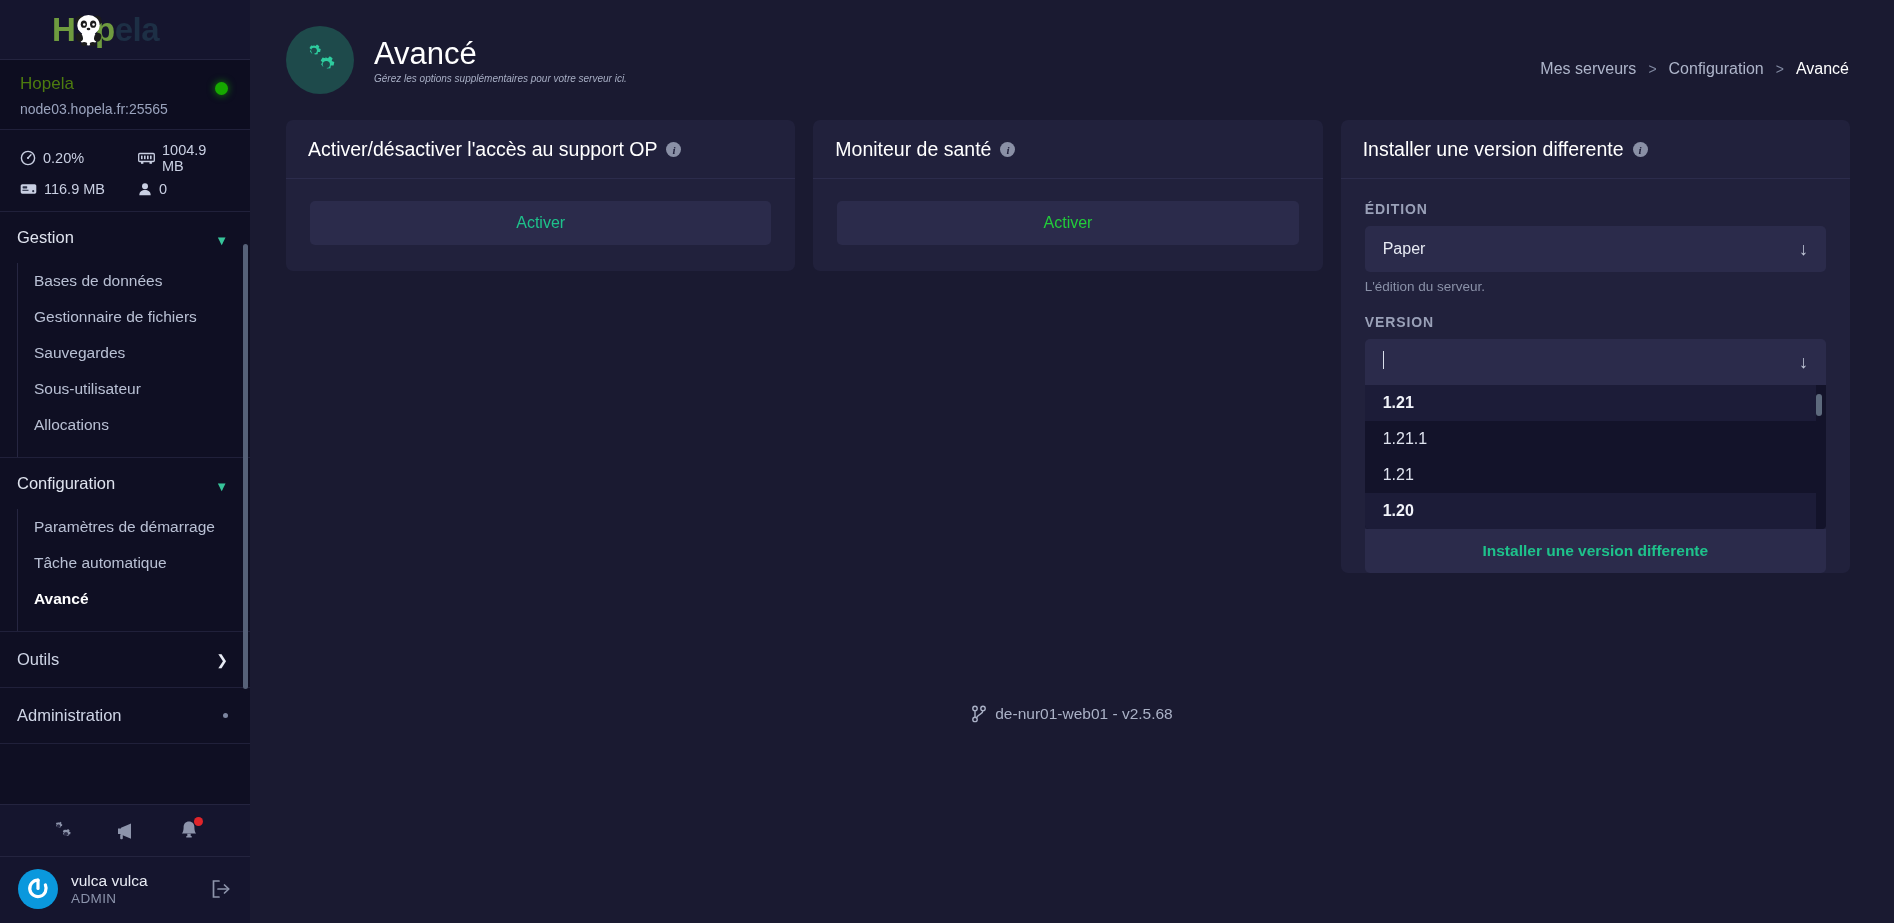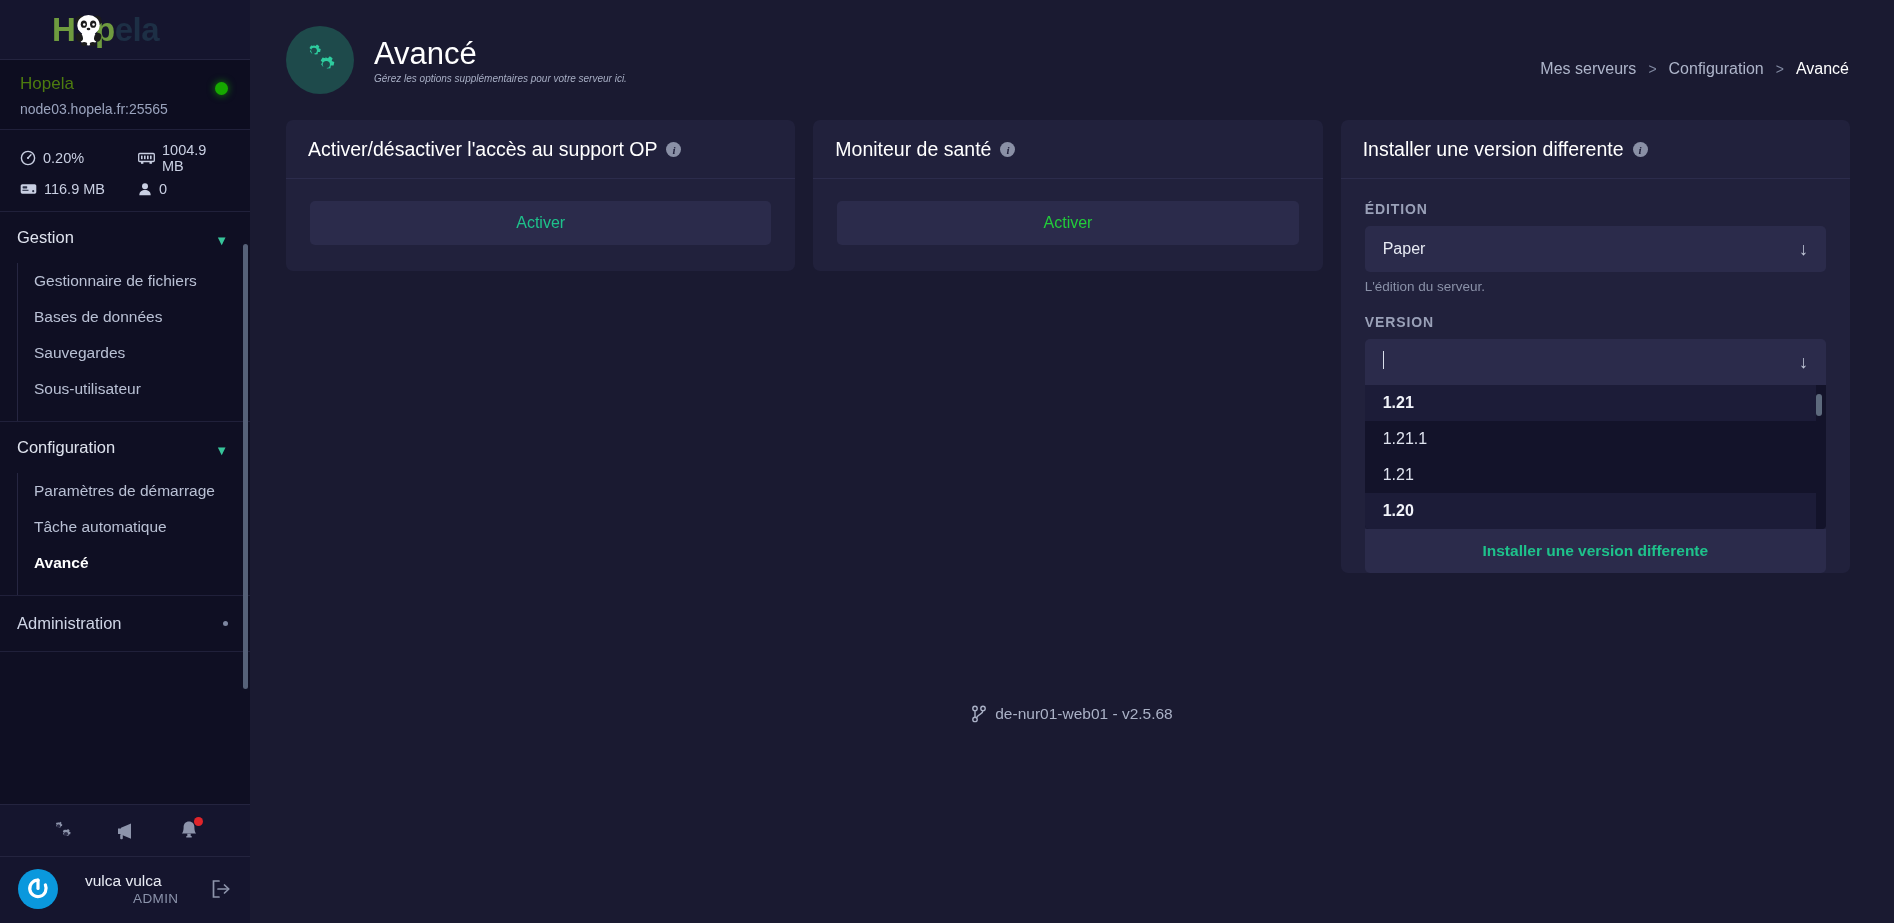--- a/index.html
+++ b/index.html
@@ -117,33 +117,33 @@
     border-bottom: 1px solid #24243f;
   }
   .icon-btn { position: relative; cursor: pointer; line-height: 0; }
   .bell-badge {
     position: absolute; right: -4px; top: -3px;
     width: 9px; height: 9px; border-radius: 50%; background: #e0242a;
   }
 
   .user-row {
     flex: 0 0 auto;
-    display: flex; align-items: center; gap: 27px;
+    display: flex; align-items: center; gap: 13px;
     padding: 12px 18px 14px 18px;
     background: #15152e;
   }
   .avatar {
     width: 40px; height: 40px; border-radius: 50%;
     background: #0a98dd;
     display: flex; align-items: center; justify-content: center;
     flex: 0 0 40px;
   }
   .user-meta { flex: 1 1 auto; }
   .user-name { color: #e9ecf5; font-size: 15.5px; }
-  .user-role { color: #8b93ab; font-size: 13.5px; letter-spacing: .4px; margin-top: 1px; margin-left: 48px; }
+  .user-role { color: #8b93ab; font-size: 13.5px; letter-spacing: .4px; margin-top: 1px; }
   .logout-btn { cursor: pointer; line-height: 0; }
 
   
   #main {
     flex: 1 1 auto; height: 923px;
     background: #1a1a31;
     position: relative;
     overflow: hidden;
   }
   .topbar {
@@ -332,39 +332,44 @@
   </div>
 
   <nav class="nav-scroll">
 
     <div class="nav-section">
       <div class="nav-head">
         <span class="nav-head-label">Gestion</span>
         <span class="chev">▼</span>
       </div>
       <div class="nav-sub">
+        <a class="nav-item">Bases de données</a>
         <a class="nav-item">Gestionnaire de fichiers</a>
-        <a class="nav-item">Bases de données</a>
         <a class="nav-item">Sauvegardes</a>
         <a class="nav-item">Sous-utilisateur</a>
+        <a class="nav-item">Allocations</a>
       </div>
     </div>
 
     <div class="nav-section">
       <div class="nav-head">
         <span class="nav-head-label">Configuration</span>
         <span class="chev">▼</span>
       </div>
       <div class="nav-sub">
         <a class="nav-item">Paramètres de démarrage</a>
         <a class="nav-item">Tâche automatique</a>
         <a class="nav-item active">Avancé</a>
       </div>
     </div>
 
+    <div class="nav-flat">
+      <span class="nav-flat-label">Outils</span>
+      <span class="chev-r">❯</span>
+    </div>
 
     <div class="nav-flat">
       <span class="nav-flat-label">Administration</span>
       <span class="nav-dot-small"></span>
     </div>
 
     <div class="scrollbar-track">
       <div class="scrollbar-thumb"></div>
     </div>
   </nav>

